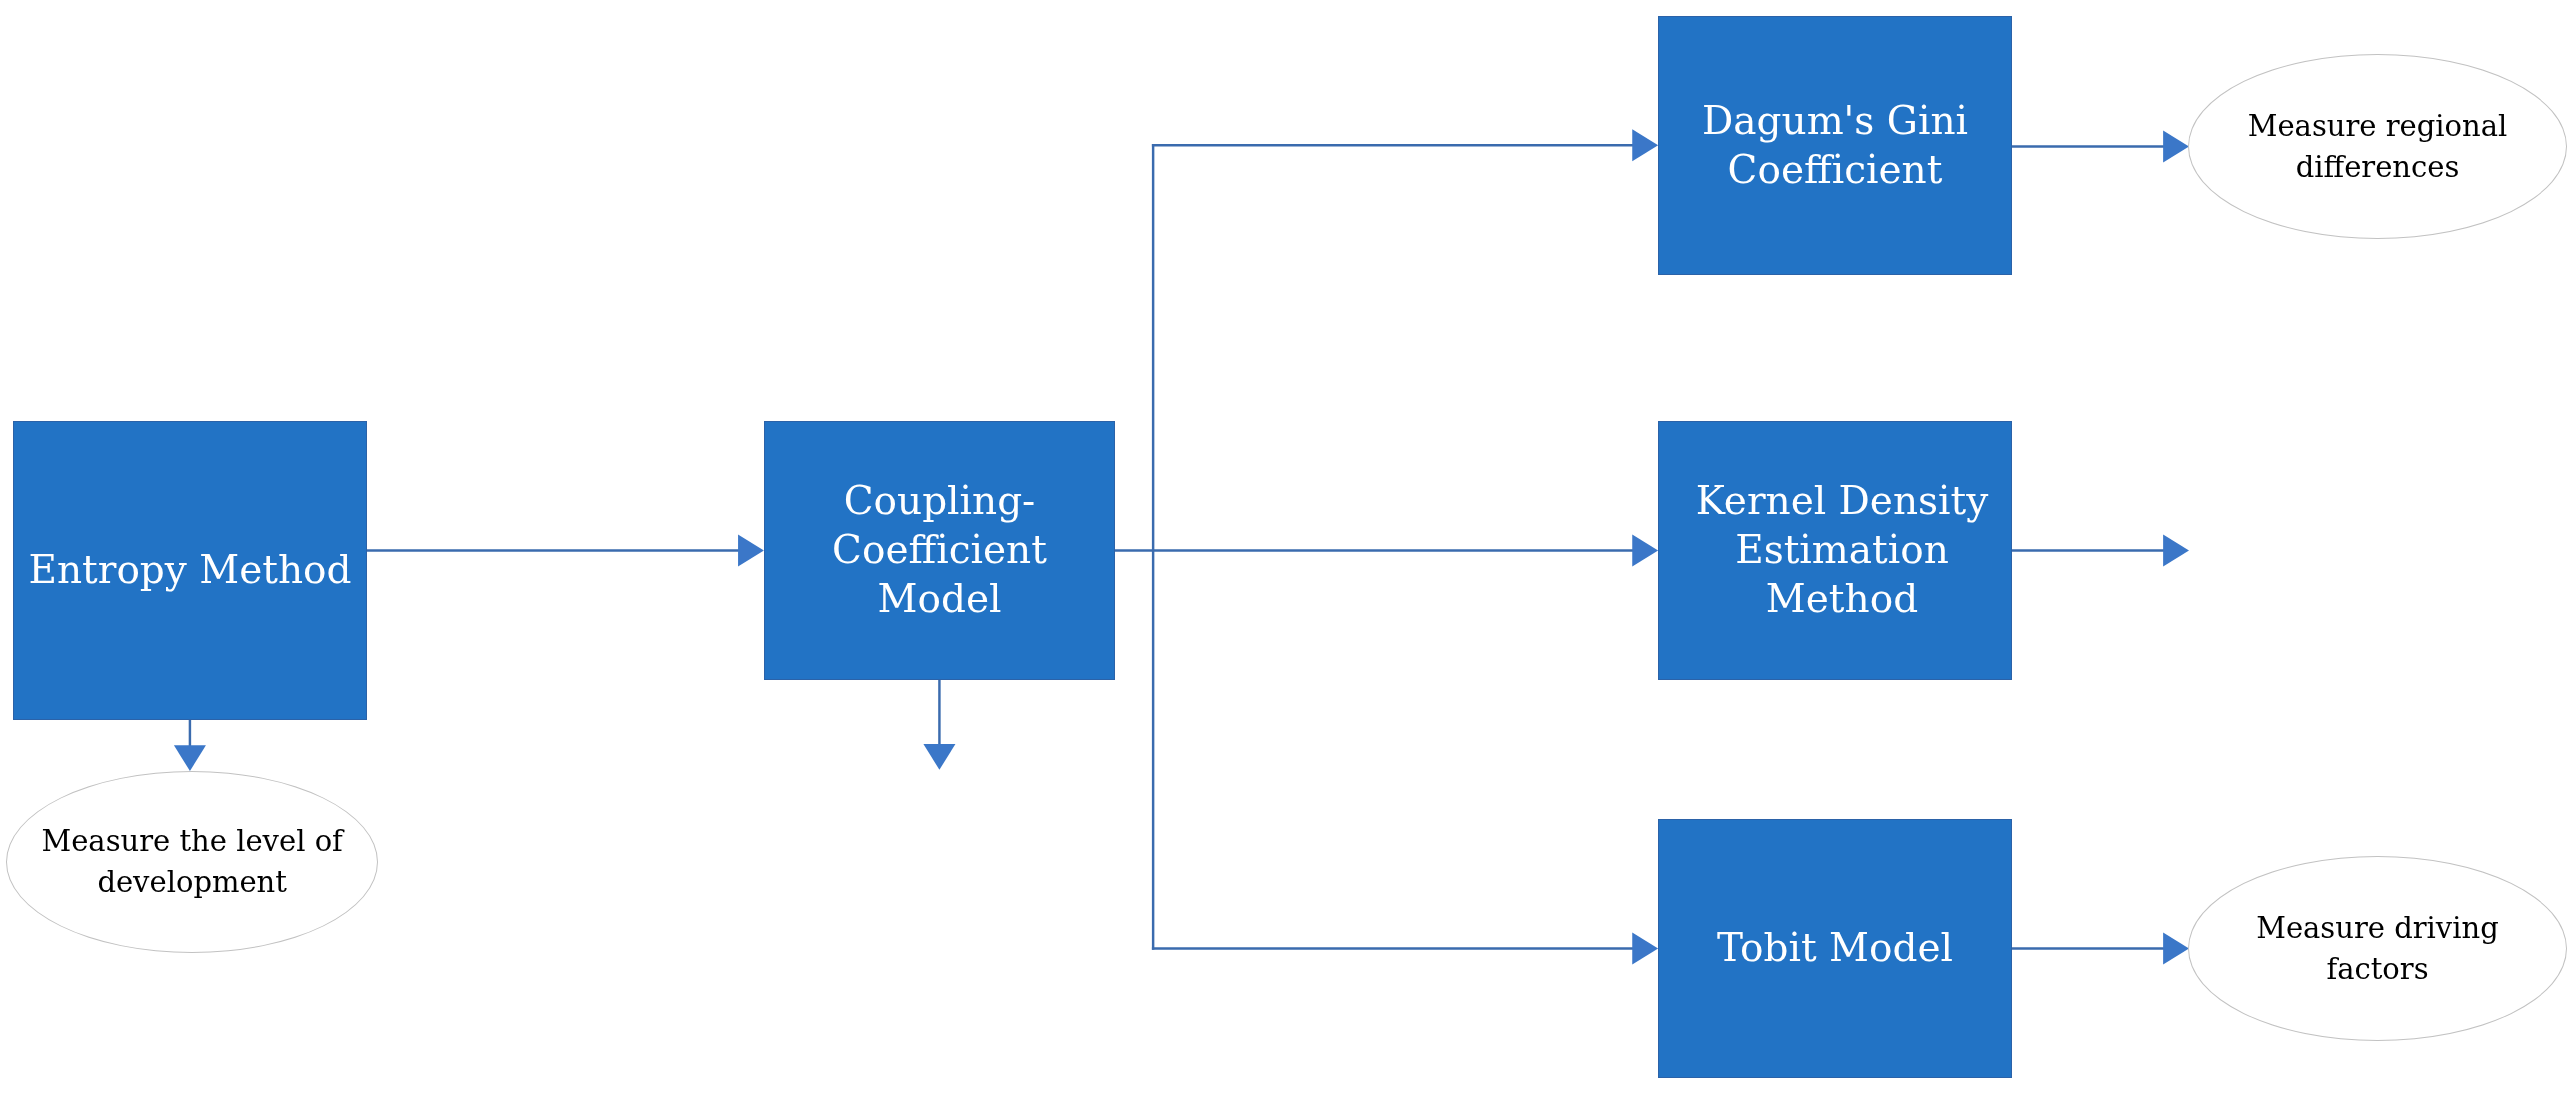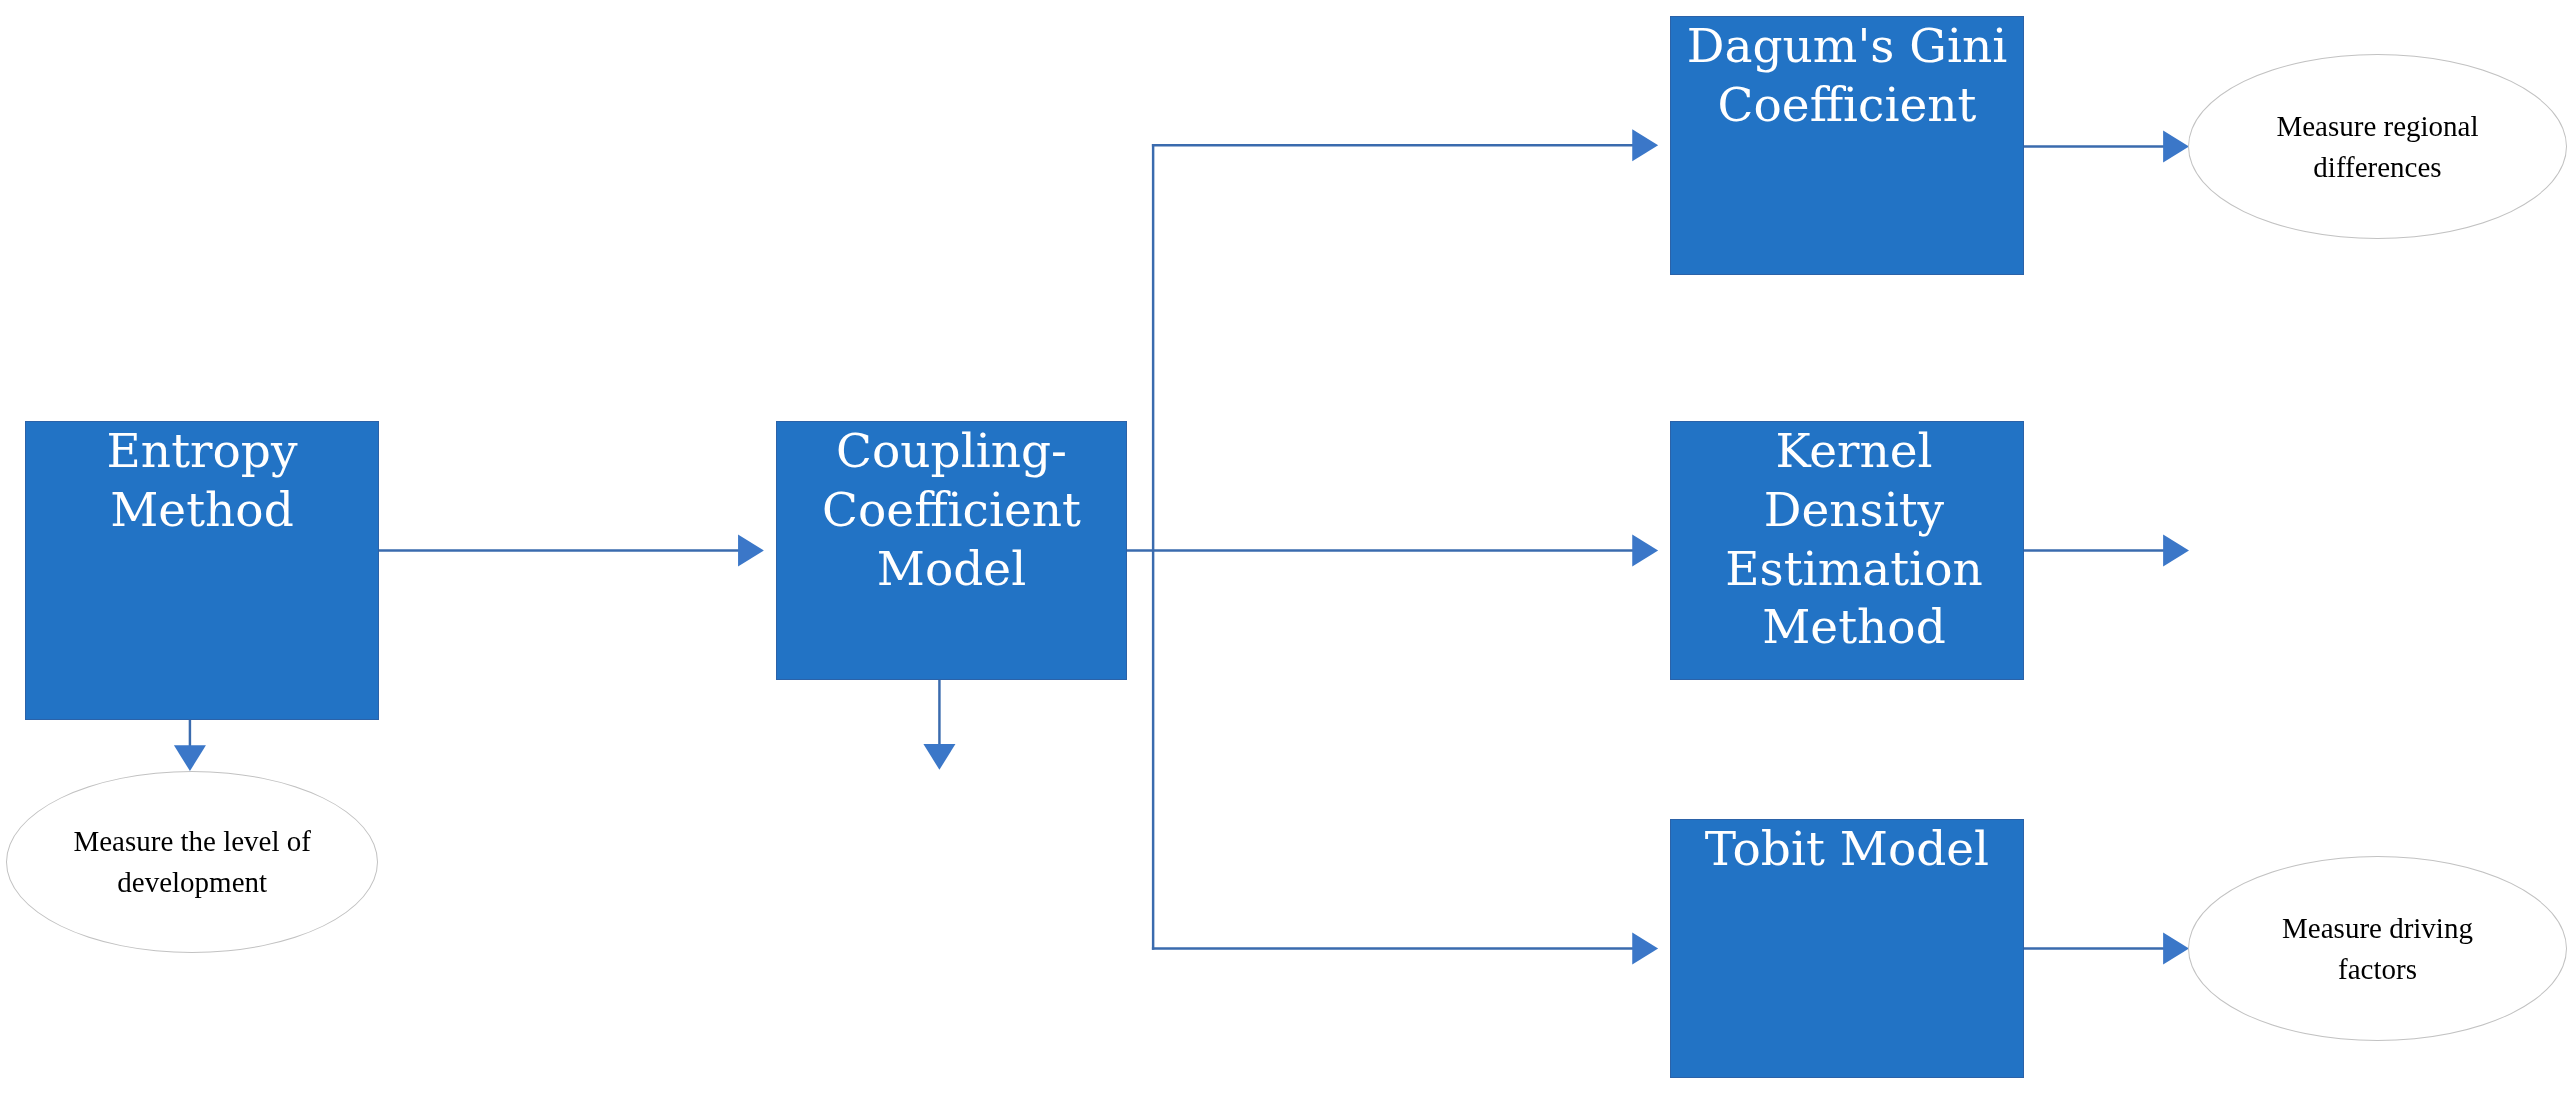--- a/index.html
+++ b/index.html
@@ -32,41 +32,39 @@
     fill: var(--arrowhead, #3b77c8);
     stroke: none;
   }
   .box {
     position: absolute;
     box-sizing: border-box;
     background: var(--box-fill, #2273c5);
     border: 1.8px solid var(--box-border, #2b62a8);
     color: var(--box-text, #ffffff);
     display: flex;
-    align-items: flex-start;
+    align-items: center;
     justify-content: center;
     text-align: center;
-    font-size: 47px;
+    font-size: 39px;
     line-height: 1.25;
-    margin-left: 12px;
   }
   .ellipse {
     position: absolute;
     box-sizing: border-box;
     background: var(--ellipse-fill, #ffffff);
     border: 1.2px solid var(--ellipse-border, #c2c2c2);
     border-radius: 50%;
     color: var(--ellipse-text, #000000);
     display: flex;
     align-items: center;
     justify-content: center;
     text-align: center;
     font-size: 29px;
     line-height: 1.4;
-    font-family: Liberation Serif, serif;
   }
   .label {
     white-space: pre-line;
     display: block;
     padding: 0 12.3px;
   }
 </style>
 </head>
 <body>
 

